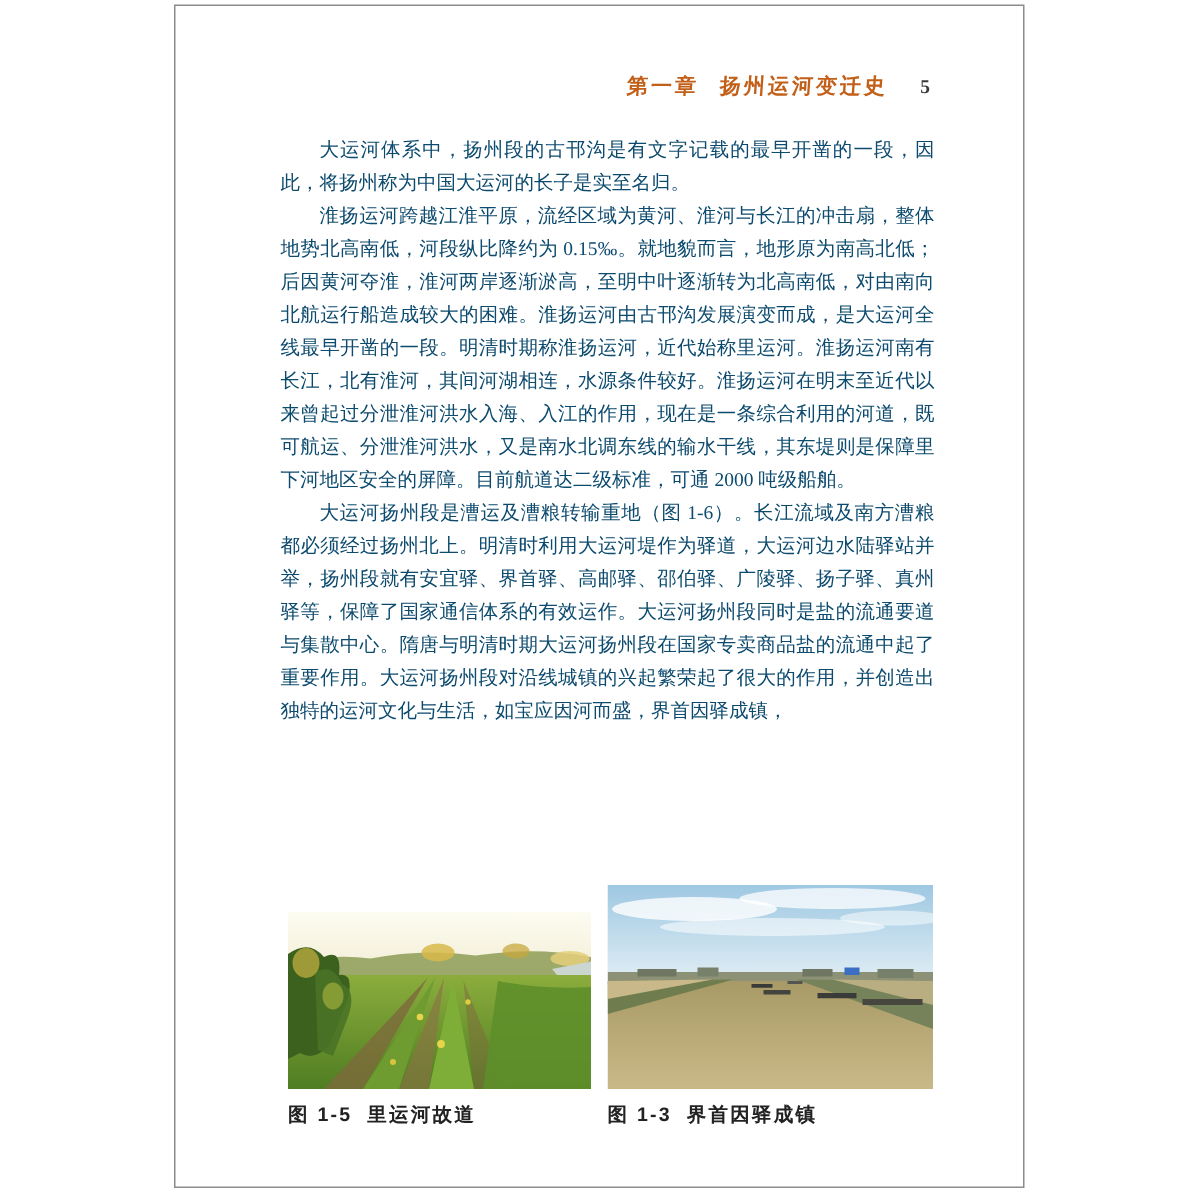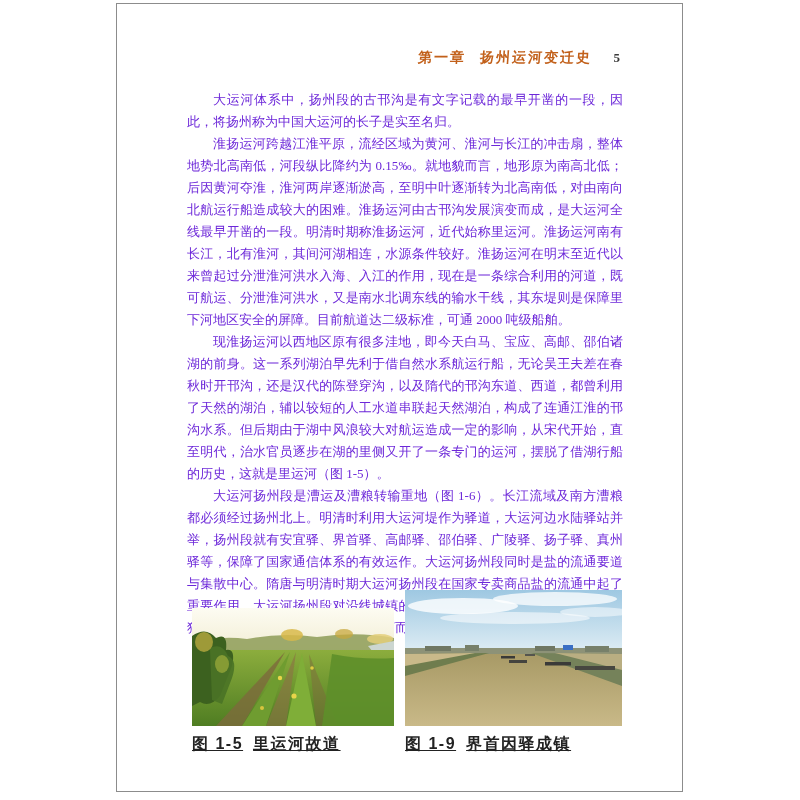--- a/index.html
+++ b/index.html
@@ -16,31 +16,31 @@
     display:flex; align-items:baseline; gap:22px;
   }
   .chapter-line {
     color:#c2601a; font-weight:bold; font-size:14px; letter-spacing:2px;
     transform:skewX(-4deg);
   }
   .chapter-line .chap { margin-right:14px; }
   .folio { font-size:13px; color:#3a3a3a; font-weight:bold; letter-spacing:0; }
   .body-text {
     position:absolute; left:70px; top:85px; width:436px;
-    font-size:13px; line-height:22px; color:#6d28d9; text-align:justify;
+    font-size:13px; line-height:22px; color:#0c4a6e; text-align:justify;
   }
   .body-text p { margin:0; text-indent:2em; }
   .figure { position:absolute; overflow:hidden; background:#eee; }
   .figure svg { display:block; width:100%; height:100%; }
   .fig-old-canal { left:75px; top:604px; width:202px; height:118px; }
   .fig-canal-now { left:288px; top:586px; width:217px; height:136px; }
   .fig-caption {
-    position:absolute; top:730px; font-size:16px; font-weight:bold;
+    position:absolute; top:730px; font-size:13px; font-weight:bold;
     letter-spacing:1.5px; color:#222;
-    font-family:"Liberation Sans","DejaVu Sans",sans-serif; white-space:nowrap;text-decoration:underline;
+    font-family:"Liberation Sans","DejaVu Sans",sans-serif; white-space:nowrap;
   }
   .fig-caption .cap-text { margin-left:10px; }
   .cap-left { left:75px; }
   .cap-right { left:288px; }
 </style>
 </head>
 <body>
 
 <div class="stage">
   <div class="page-frame">
@@ -48,21 +48,20 @@
     <div class="running-head">
       <span class="chapter-line">
         <span class="chap">第一章</span><span>扬州运河变迁史</span>
       </span>
       <span class="folio">5</span>
     </div>
 
     <div class="body-text">
       <p>大运河体系中，扬州段的古邗沟是有文字记载的最早开凿的一段，因此，将扬州称为中国大运河的长子是实至名归。</p>
       <p>淮扬运河跨越江淮平原，流经区域为黄河、淮河与长江的冲击扇，整体地势北高南低，河段纵比降约为 0.15‰。就地貌而言，地形原为南高北低；后因黄河夺淮，淮河两岸逐渐淤高，至明中叶逐渐转为北高南低，对由南向北航运行船造成较大的困难。淮扬运河由古邗沟发展演变而成，是大运河全线最早开凿的一段。明清时期称淮扬运河，近代始称里运河。淮扬运河南有长江，北有淮河，其间河湖相连，水源条件较好。淮扬运河在明末至近代以来曾起过分泄淮河洪水入海、入江的作用，现在是一条综合利用的河道，既可航运、分泄淮河洪水，又是南水北调东线的输水干线，其东堤则是保障里下河地区安全的屏障。目前航道达二级标准，可通 2000 吨级船舶。</p>
-      <p>现淮扬运河以西地区原有很多洼地，即今天白马、宝应、高邮、邵伯诸湖的前身。这一系列湖泊早先利于借自然水系航运行船，无论吴王夫差在春秋时开邗沟，还是汉代的陈登穿沟，以及隋代的邗沟东道、西道，都曾利用了天然的湖泊，辅以较短的人工水道串联起天然湖泊，构成了连通江淮的邗沟水系。但后期由于湖中风浪较大对航运造成一定的影响，从宋代开始，直至明代，治水官员逐步在湖的里侧又开了一条专门的运河，摆脱了借湖行船的历史，这就是里运河（图 1-5）。</p>
       <p>大运河扬州段是漕运及漕粮转输重地（图 1-6）。长江流域及南方漕粮都必须经过扬州北上。明清时利用大运河堤作为驿道，大运河边水陆驿站并举，扬州段就有安宜驿、界首驿、高邮驿、邵伯驿、广陵驿、扬子驿、真州驿等，保障了国家通信体系的有效运作。大运河扬州段同时是盐的流通要道与集散中心。隋唐与明清时期大运河扬州段在国家专卖商品盐的流通中起了重要作用。大运河扬州段对沿线城镇的兴起繁荣起了很大的作用，并创造出独特的运河文化与生活，如宝应因河而盛，界首因驿成镇，</p>
     </div>
 
     <div class="figure fig-old-canal">
       <svg viewBox="0 0 202 118" preserveAspectRatio="none">
         <defs>
           <linearGradient id="lsky" x1="0" y1="0" x2="0" y2="1">
             <stop offset="0" stop-color="#fdfcf2"></stop>
               <stop offset="1" stop-color="#f1ecd2"></stop>
           </linearGradient>
@@ -128,17 +127,17 @@
         <rect x="140" y="72" width="26" height="3.5" fill="#3a3a38"></rect>
         <rect x="170" y="76" width="40" height="4" fill="#474740"></rect>
         <rect x="120" y="64" width="10" height="2" fill="#55554e"></rect>
       </svg>
     </div>
 
     <div class="fig-caption cap-left">
       <span>图 1-5</span><span class="cap-text">里运河故道</span>
     </div>
     <div class="fig-caption cap-right">
-      <span>图 1-9</span><span class="cap-text">界首因驿成镇</span>
+      <span>图 1-3</span><span class="cap-text">界首因驿成镇</span>
     </div>
 
   </div>
 </div>
 
 </body></html>

